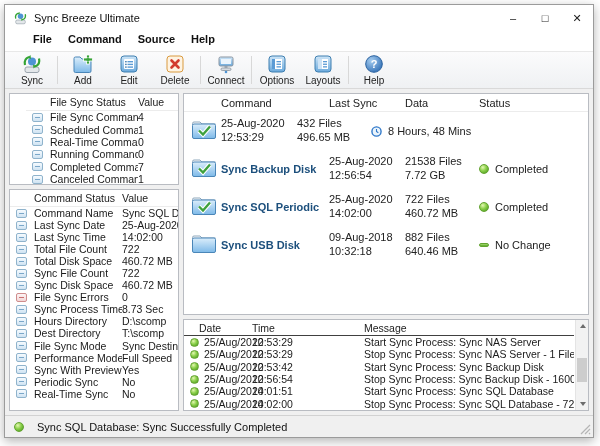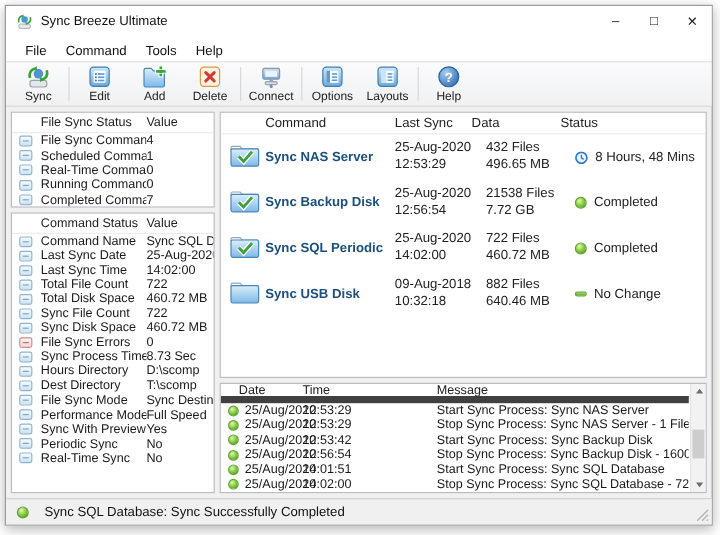--- a/index.html
+++ b/index.html
@@ -10,35 +10,35 @@
     background:#f0f0f0; border:1px solid #9b9b9b; box-shadow:0 3px 10px rgba(0,0,0,.30);
     display:flex; flex-direction:column; }
 
   
   .titlebar { height:26px; background:#fff; display:flex; align-items:center; padding-left:8px; flex:none; }
   .title-text { font-size:11px; color:#111; margin-left:6px; }
   .win-controls { margin-left:auto; display:flex; height:100%; }
   .win-btn { width:32px; display:flex; align-items:center; justify-content:center; font-size:11px; color:#222; cursor:default; }
 
   
-  .menubar { height:20px; background:#fff; display:flex; align-items:flex-end; padding-left:8px; flex:none; }
+  .menubar { height:20px; background:#fff; display:flex; align-items:flex-start; padding-left:20px; flex:none;font-weight:bold; }
   .menu-item { font-size:11px; color:#111; padding:2px 8px; }
 
   
   .toolbar { height:38px; background:linear-gradient(#fbfbfc,#eff1f3); border-top:1px solid #e8e8e8;
     border-bottom:1px solid #d9d9d9; display:flex; align-items:stretch; padding-left:4px; flex:none; }
   .tb-btn { width:46px; display:flex; flex-direction:column; align-items:center; justify-content:center; gap:1px; }
   .tb-label { font-size:10px; color:#222; }
   .tb-sep { width:1px; background:#d8d8d8; margin:4px 2px; }
 
   
   .content { flex:1; display:flex; gap:4px; padding:4px; min-height:0; }
   .panel { background:#fff; border:1px solid #b9bcc2; overflow:hidden; }
   .left-col { width:170px; flex:none; display:flex; flex-direction:column; gap:4px; }
-  .fss-panel { height:80px; flex:none; }
+  .fss-panel { height:92px; flex:none;padding-left:16px; }
   .cs-panel { flex:1; }
   .right-col { flex:1; min-width:0; display:flex; flex-direction:column; gap:4px; }
   .main-panel { flex:1; }
   .log-panel { height:92px; flex:none; position:relative; }
 
   
   .kv-head { display:flex; align-items:center; height:17px; font-size:10.5px; color:#222;
     border-bottom:1px solid #ececec; padding-left:6px; }
   .kv-head .h1 { margin-left:18px; width:88px; }
   .kv-row { display:flex; align-items:center; font-size:10.5px; color:#1a1a1a; padding-left:6px; white-space:nowrap; }
@@ -48,35 +48,35 @@
     background:linear-gradient(#f6fbff,#cfe3f2); margin-right:7px; position:relative; }
   .kv-icon::after { content:""; position:absolute; left:2px; right:2px; top:3px; height:1px; background:#7aa7c9; }
   .kv-icon.err { border-color:#cf8d8d; background:linear-gradient(#fdf4f4,#f2d7d7); }
   .kv-icon.err::after { background:#c97070; }
   .kv-label { width:88px; overflow:hidden; }
   .kv-value { flex:1; overflow:hidden; }
 
   
   .cmd-head { display:flex; align-items:center; height:18px; font-size:11px; color:#222; border-bottom:1px solid #ececec; }
   .ch-name { margin-left:37px; width:108px; }
-  .ch-sync { width:64px; } .ch-data { width:74px; } .ch-status { flex:1; }
+  .ch-sync { width:76px; } .ch-data { width:74px; } .ch-status { flex:1; }
   .cmd-row { display:flex; align-items:center; height:38px; font-size:11px; color:#222; }
   .cmd-icon-cell { width:37px; flex:none; padding-left:7px; }
   .cmd-name { width:108px; font-weight:bold; color:#1c4f7c; overflow:hidden; white-space:nowrap; }
   .cmd-sync { width:76px; line-height:1.25; } .cmd-data { width:74px; line-height:1.25; }
   .cmd-status { flex:1; display:flex; align-items:center; gap:6px; overflow:hidden; white-space:nowrap; }
 
   .sphere { width:10px; height:10px; border-radius:50%; flex:none; border:1px solid #63a330;
     background:radial-gradient(circle at 35% 30%, #e4f7b2, #8bd04a 45%, #4a991f 95%); }
   .dash { width:10px; height:4px; border-radius:2px; flex:none; border:1px solid #63a330;
     background:linear-gradient(#a8dd72,#58a626); }
 
   
   .log-head { display:flex; align-items:center; height:16px; font-size:10.5px; color:#222;
-    border-bottom:6px solid #404040; margin-right:14px; }
+    border-bottom:1px solid #404040; margin-right:14px; }
   .lh-date { margin-left:15px; width:53px; } .lh-time { width:112px; } .lh-msg { flex:1; }
   .log-row { display:flex; align-items:center; height:12.3px; font-size:10.5px; color:#1a1a1a;
     white-space:nowrap; margin-right:14px; overflow:hidden; }
   .log-dot-cell { width:20px; flex:none; display:flex; justify-content:center; }
   .log-dot-cell .sphere { width:9px; height:9px; }
   .log-date { width:48px; flex:none; } .log-time { width:112px; flex:none; } .log-msg { flex:1; overflow:hidden; }
 
   .log-scrollbar { position:absolute; top:0; right:0; bottom:0; width:13px; background:#f2f2f2;
     border-left:1px solid #e4e4e4; }
   .scroll-arrow { position:absolute; left:0; width:13px; height:12px; display:flex; align-items:center; justify-content:center; }
@@ -127,61 +127,61 @@
     <div class="win-controls">
       <div class="win-btn">–</div>
       <div class="win-btn">□</div>
       <div class="win-btn">✕</div>
     </div>
   </div>
 
   <div class="menubar">
     <span class="menu-item">File</span>
     <span class="menu-item">Command</span>
-    <span class="menu-item">Tools</span>
+    <span class="menu-item">Source</span>
     <span class="menu-item">Help</span>
   </div>
 
   <div class="toolbar">
     <div class="tb-btn">
       <svg width="22" height="20" viewBox="0 0 22 20">
         <rect x="4" y="13" width="14" height="5.5" rx="2" fill="#e3e7ea" stroke="#9aa4ad"></rect>
         <circle cx="11" cy="7.5" r="4" fill="#4e94d4"></circle>
         <path d="M4 11 Q2.5 5 8 3" stroke="#35a435" stroke-width="2.2" fill="none"></path>
         <path d="M9.5 1 L6.7 3.6 L10 5 Z" fill="#35a435"></path>
         <path d="M18 4.5 Q19.5 10.5 14 12.5" stroke="#35a435" stroke-width="2.2" fill="none"></path>
         <path d="M12.5 14.5 L15.3 11.9 L12 10.5 Z" fill="#35a435"></path>
       </svg>
       <span class="tb-label">Sync</span>
     </div>
     <div class="tb-sep"></div>
+    <div class="tb-btn">
+      <svg width="22" height="20" viewBox="0 0 22 20">
+        <path d="M2 6 L2 4.5 Q2 3 3.5 3 L8 3 L10 5 L19 5 L19 17 Q19 18.5 17.5 18.5 L3.5 18.5 Q2 18.5 2 17 Z" fill="url(#fgrad)" stroke="#4a86b8"></path>
+        <rect x="14.5" y="1" width="3" height="9" fill="#3aa33a" stroke="#fff" stroke-width="0.8"></rect>
+        <rect x="11.5" y="4" width="9" height="3" fill="#3aa33a" stroke="#fff" stroke-width="0.8"></rect>
+        <rect x="14.7" y="4.2" width="2.6" height="2.6" fill="#3aa33a"></rect>
+      </svg>
+      <span class="tb-label">Add</span>
+    </div>
     <div class="tb-btn">
       <svg width="22" height="20" viewBox="0 0 22 20">
         <rect x="3" y="2" width="16" height="16" rx="3" fill="url(#bgrad)" stroke="#3f7fb0"></rect>
         <rect x="6" y="5" width="10" height="10" rx="1" fill="#fff"></rect>
         <rect x="7.2" y="7" width="1.4" height="1.4" fill="#2e6da4"></rect>
           <rect x="9.5" y="7" width="5.5" height="1.4" fill="#5b9bd5"></rect>
         <rect x="7.2" y="9.7" width="1.4" height="1.4" fill="#2e6da4"></rect>
           <rect x="9.5" y="9.7" width="5.5" height="1.4" fill="#5b9bd5"></rect>
         <rect x="7.2" y="12.4" width="1.4" height="1.4" fill="#2e6da4"></rect>
           <rect x="9.5" y="12.4" width="5.5" height="1.4" fill="#5b9bd5"></rect>
       </svg>
       <span class="tb-label">Edit</span>
     </div>
     <div class="tb-btn">
       <svg width="22" height="20" viewBox="0 0 22 20">
-        <path d="M2 6 L2 4.5 Q2 3 3.5 3 L8 3 L10 5 L19 5 L19 17 Q19 18.5 17.5 18.5 L3.5 18.5 Q2 18.5 2 17 Z" fill="url(#fgrad)" stroke="#4a86b8"></path>
-        <rect x="14.5" y="1" width="3" height="9" fill="#3aa33a" stroke="#fff" stroke-width="0.8"></rect>
-        <rect x="11.5" y="4" width="9" height="3" fill="#3aa33a" stroke="#fff" stroke-width="0.8"></rect>
-        <rect x="14.7" y="4.2" width="2.6" height="2.6" fill="#3aa33a"></rect>
-      </svg>
-      <span class="tb-label">Add</span>
-    </div>
-    <div class="tb-btn">
-      <svg width="22" height="20" viewBox="0 0 22 20">
         <rect x="3" y="2" width="16" height="16" rx="3" fill="#fef3e2" stroke="#d99a3f"></rect>
         <path d="M7.5 6.5 L14.5 13.5 M14.5 6.5 L7.5 13.5" stroke="#d23b2e" stroke-width="2.6" stroke-linecap="round"></path>
       </svg>
       <span class="tb-label">Delete</span>
     </div>
     <div class="tb-sep"></div>
     <div class="tb-btn">
       <svg width="22" height="20" viewBox="0 0 22 20">
         <rect x="4" y="3" width="14" height="9" rx="1.5" fill="url(#bgrad)" stroke="#8a95a0"></rect>
         <rect x="6" y="5" width="10" height="5" fill="#eaf4fc"></rect>
@@ -370,21 +370,20 @@
 
         <div class="cmd-row">
           <span class="cmd-icon-cell">
             <svg width="26" height="20" viewBox="0 0 26 20">
               <path d="M1.5 5 L1.5 3.5 Q1.5 2 3 2 L9 2 L11 4 L24.5 4" fill="#fdfdfd" stroke="#8fa8bc"></path>
               <rect x="1.5" y="4" width="23" height="14.5" rx="1.5" fill="url(#fgrad)" stroke="#4a86b8"></rect>
               <path d="M8 10.5 l4 4 7-8" stroke="#fff" stroke-width="4.5" fill="none"></path>
               <path d="M8 10.5 l4 4 7-8" stroke="#3ea13e" stroke-width="2.4" fill="none"></path>
             </svg>
           </span>
-          <span class="cmd-name">Sync NAS Server</span>
           <span class="cmd-sync">
               <div>25-Aug-2020</div>
               <div>12:53:29</div>
             </span>
           <span class="cmd-data">
               <div>432 Files</div>
               <div>496.65 MB</div>
             </span>
           <span class="cmd-status">
             <svg width="11" height="11" viewBox="0 0 12 12">

